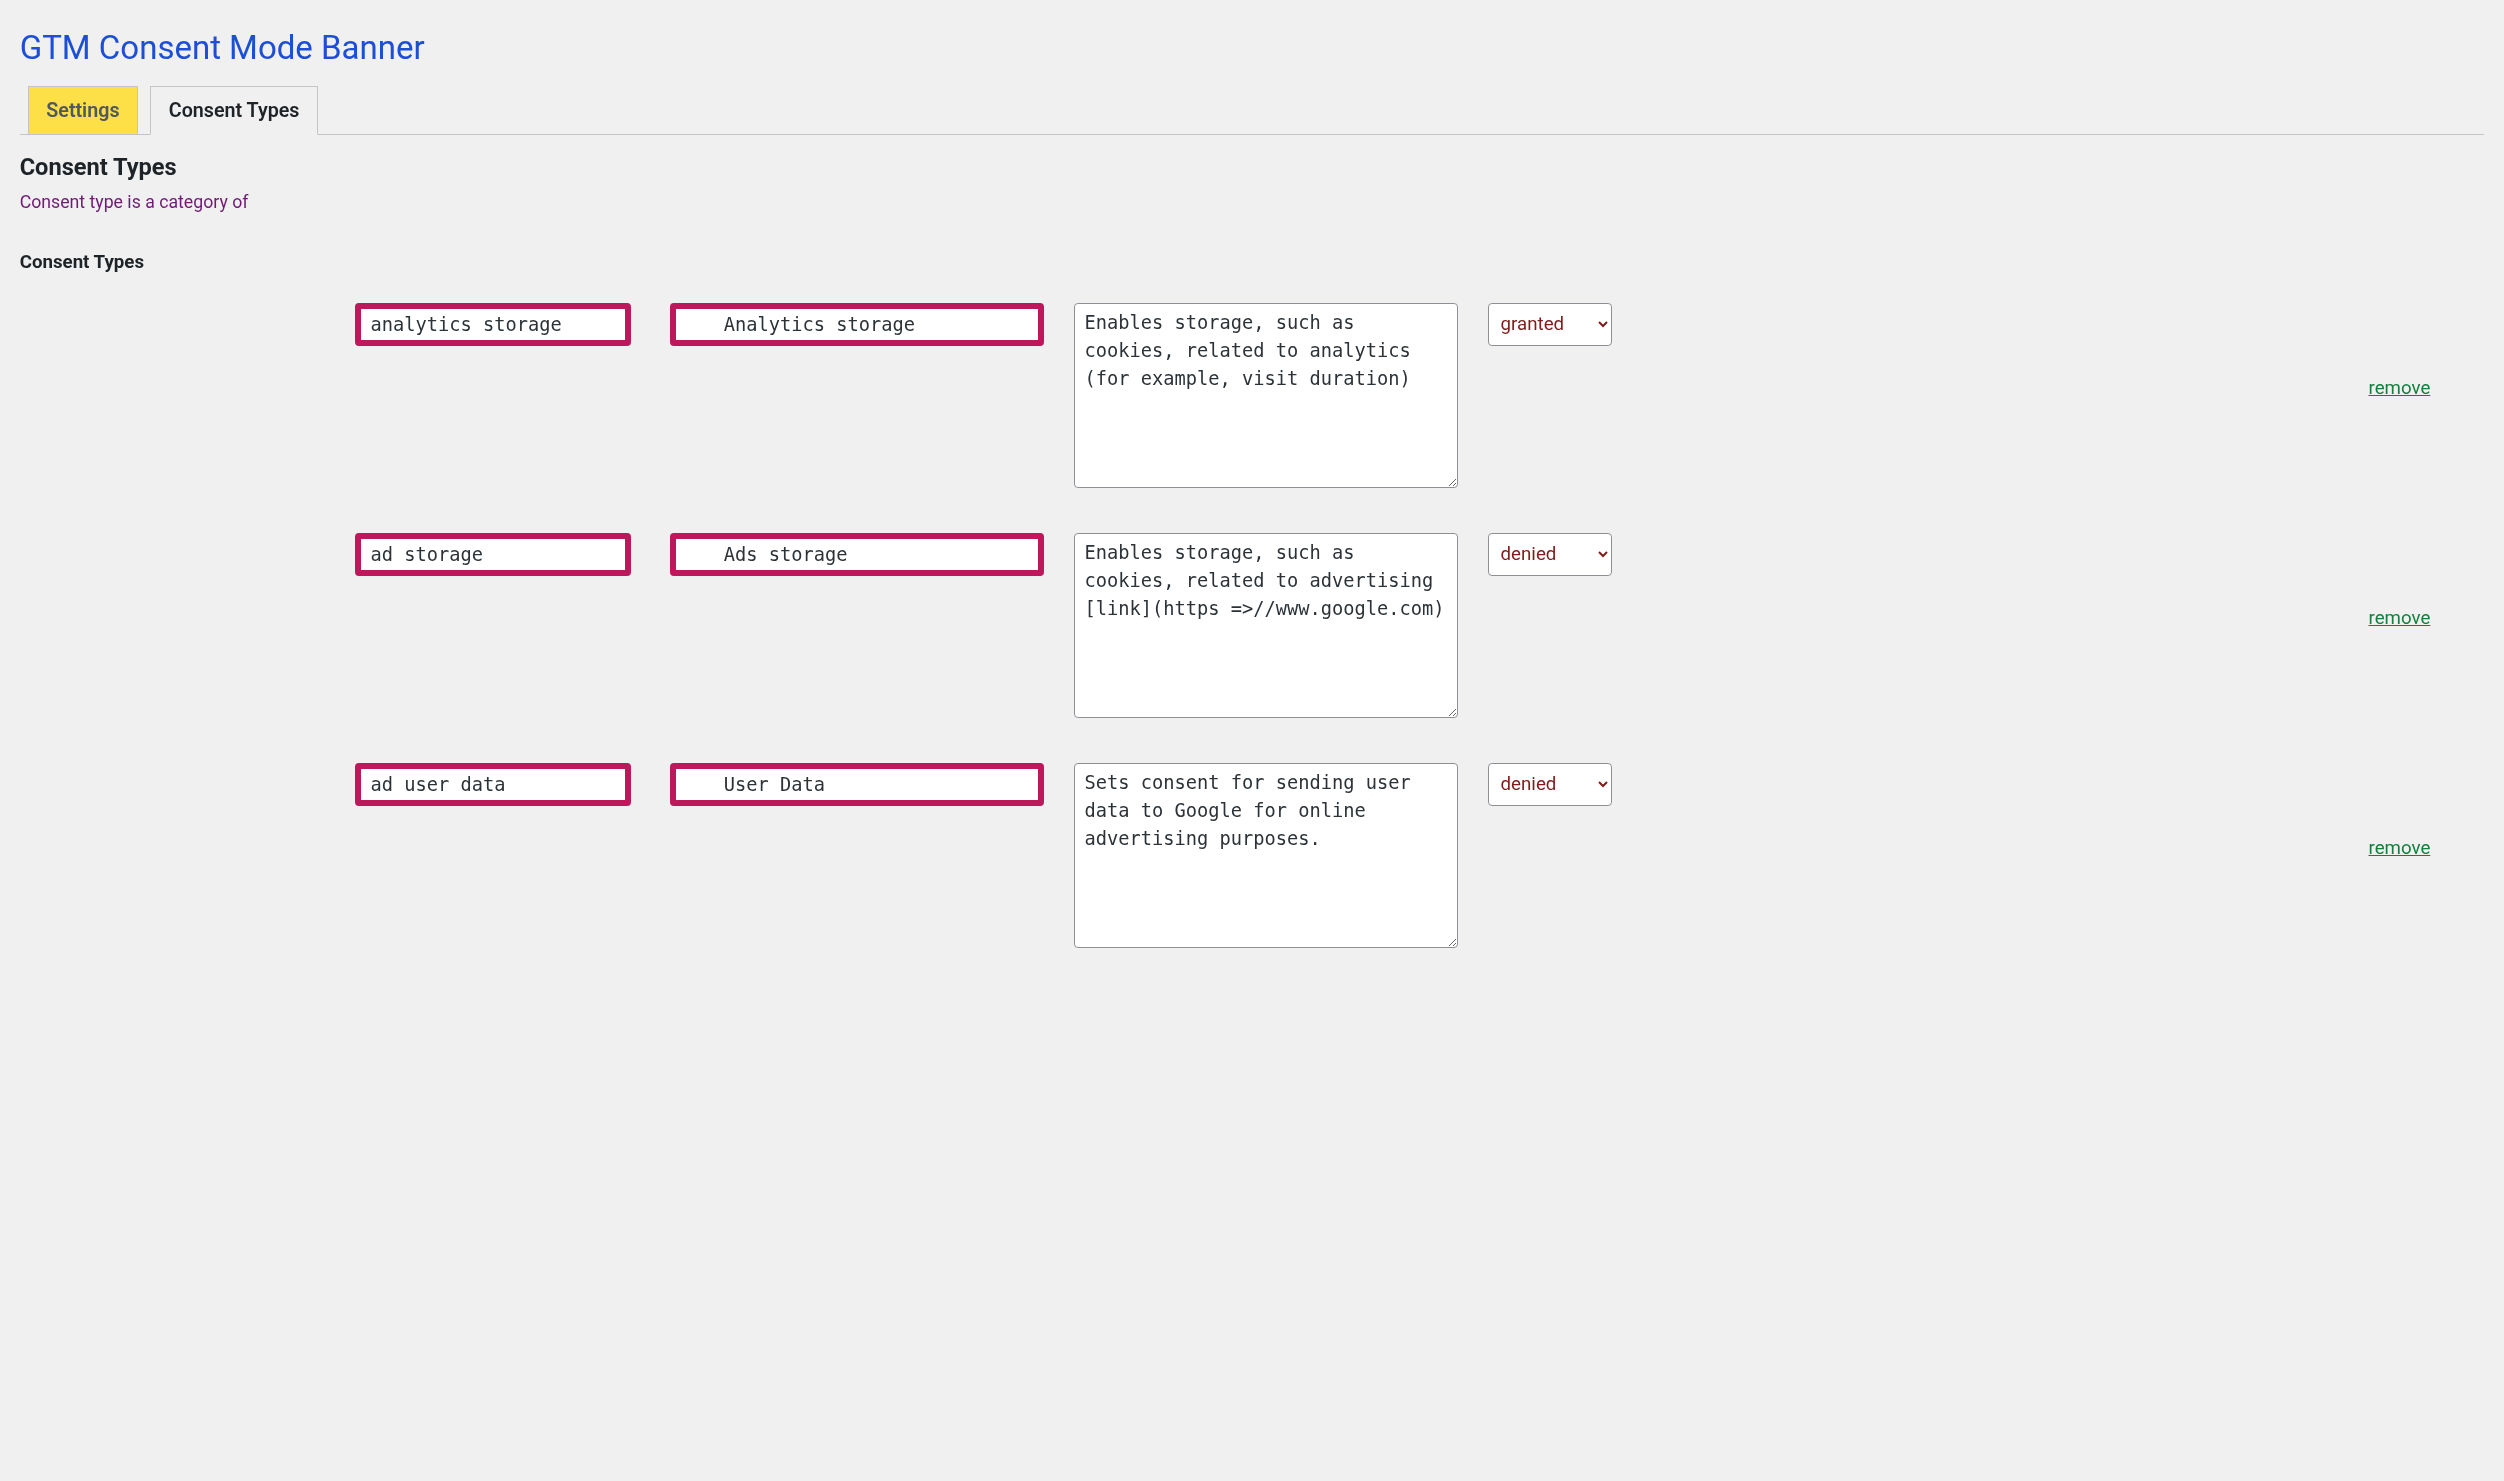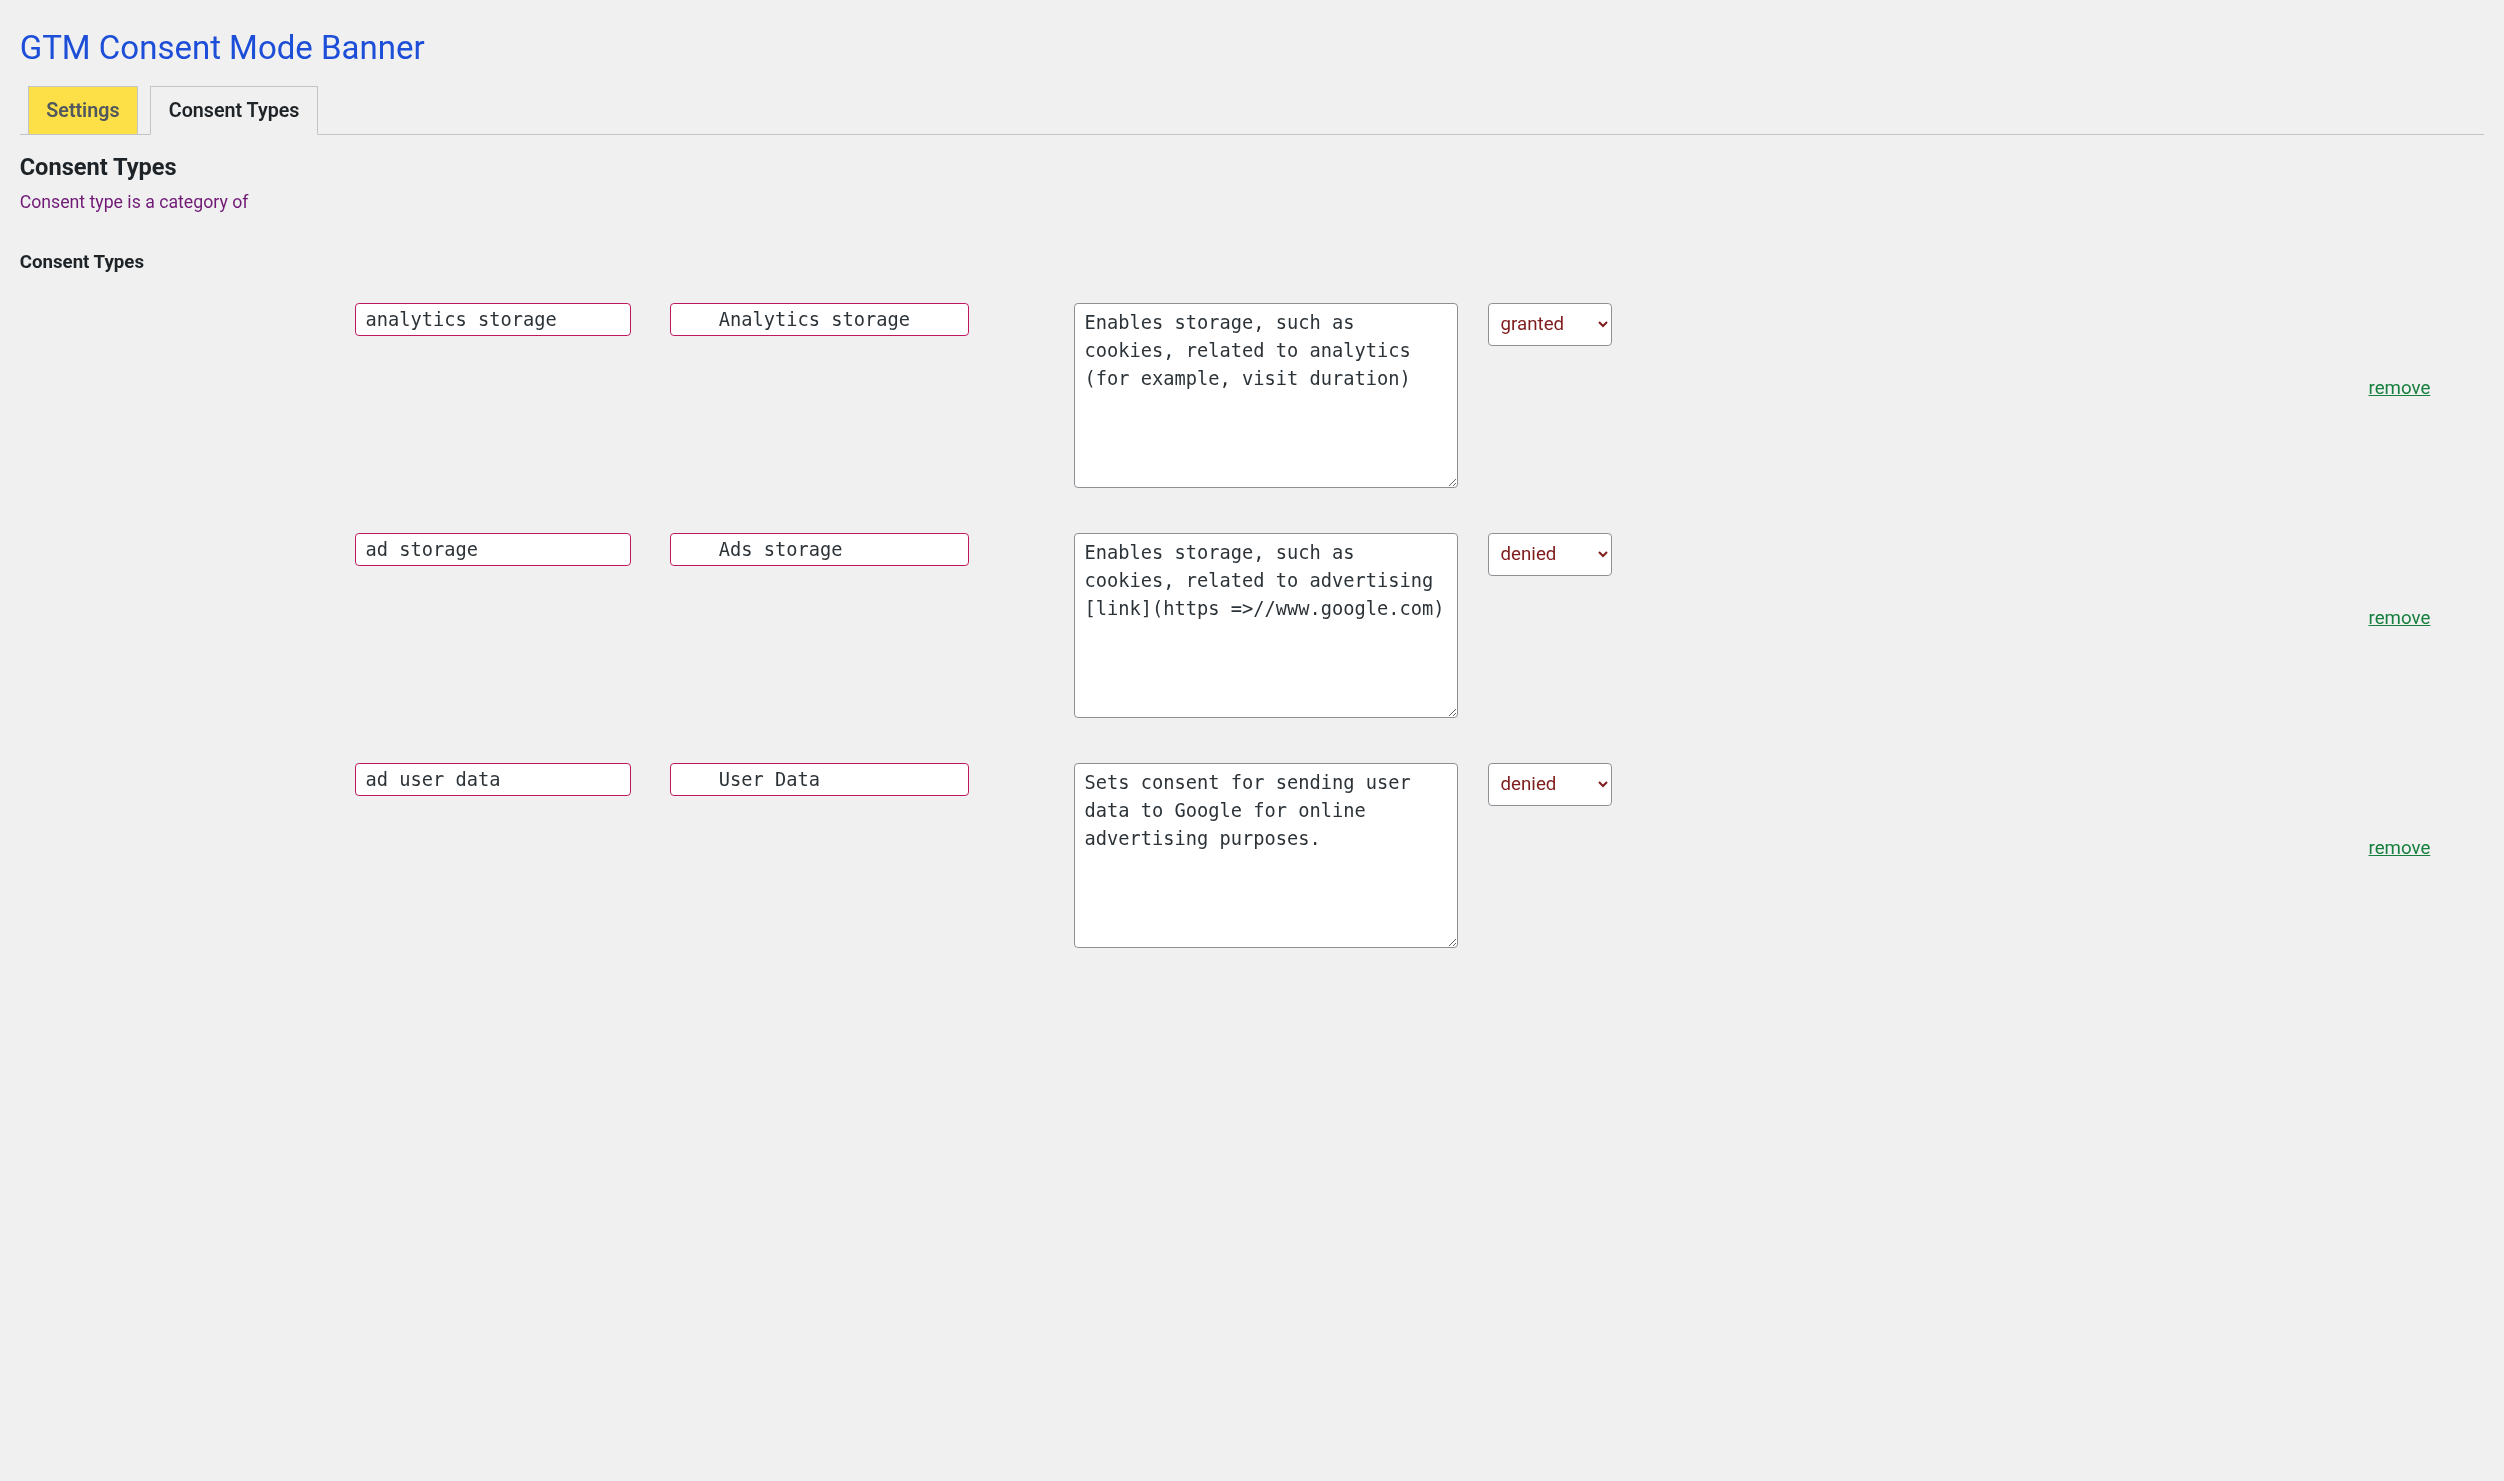--- a/index.html
+++ b/index.html
@@ -87,27 +87,27 @@
       display: flex;
       align-items: flex-start;
       margin-left: 335px;
       margin-bottom: 41px;
     }
     .input-text {
       width: 276px;
       padding: 4.9px 9.9px;
       font-family: ui-monospace, SFMono-Regular, "SF Mono", Menlo, Consolas, monospace;
       font-size: 18.7px;
-      border: 1px solid #be185d;
+      border: 6px solid #be185d;
       border-radius: 3.9px;
       background: #fff;
       color: #2c3338;
     }
     .input-title {
-      width: 299px;
+      width: 374px;
       padding-left: 48px;
     }
     .textarea-desc {
       width: 384px;
       height: 185px;
       padding: 4.9px 9.9px;
       font-family: ui-monospace, SFMono-Regular, "SF Mono", Menlo, Consolas, monospace;
       font-size: 18.7px;
       border: 1px solid #8c8f94;
       border-radius: 3.9px;

